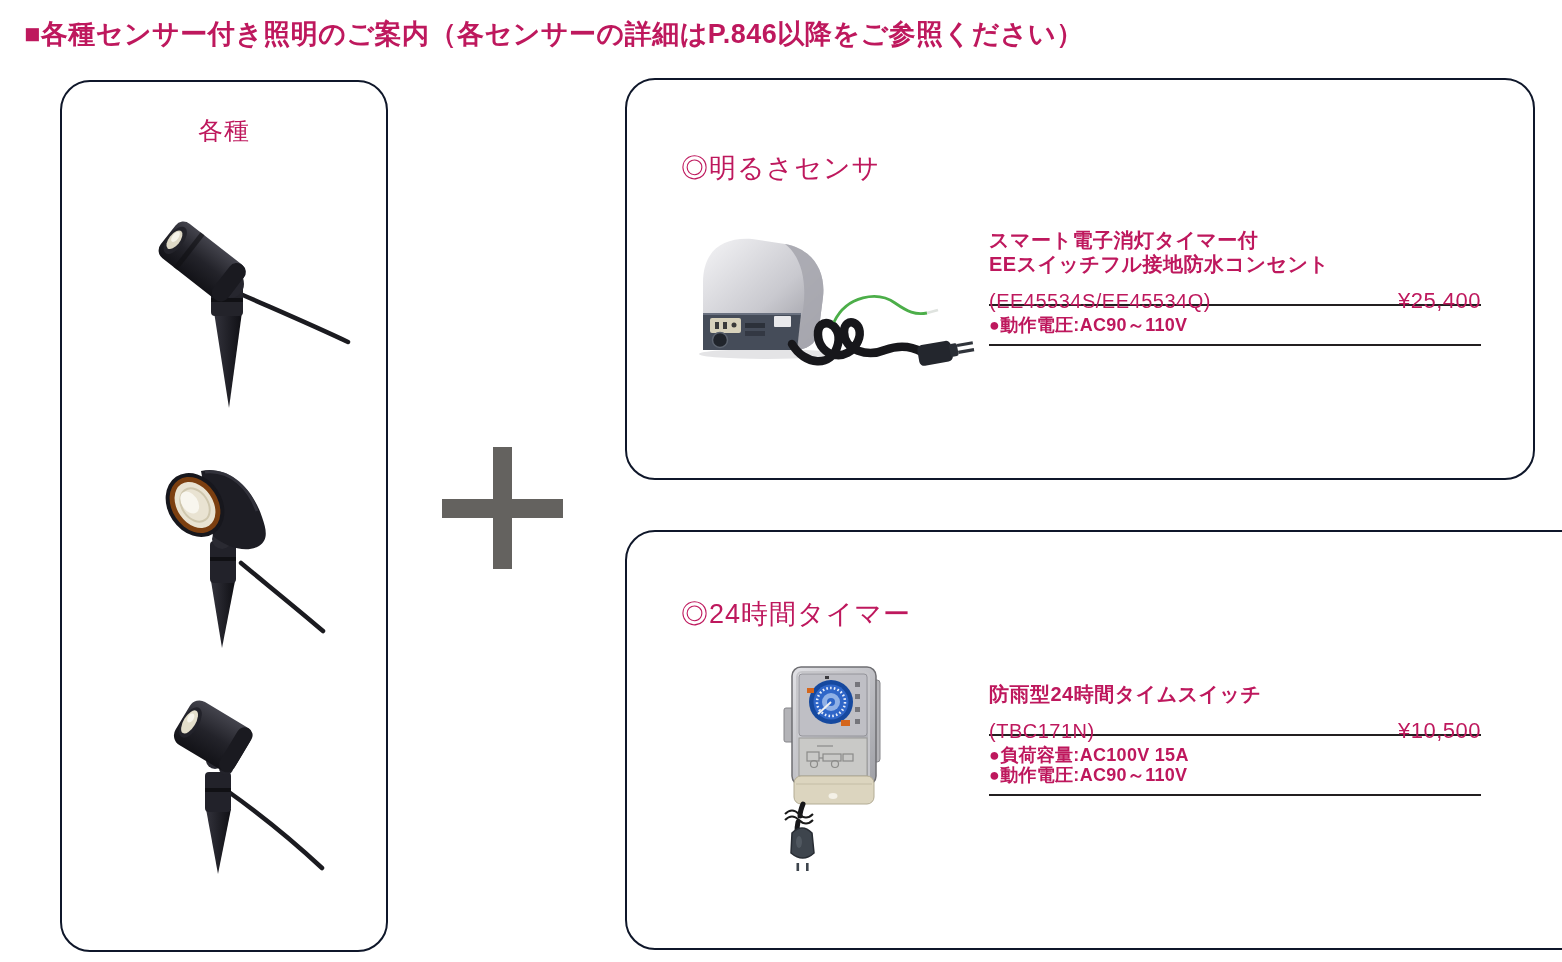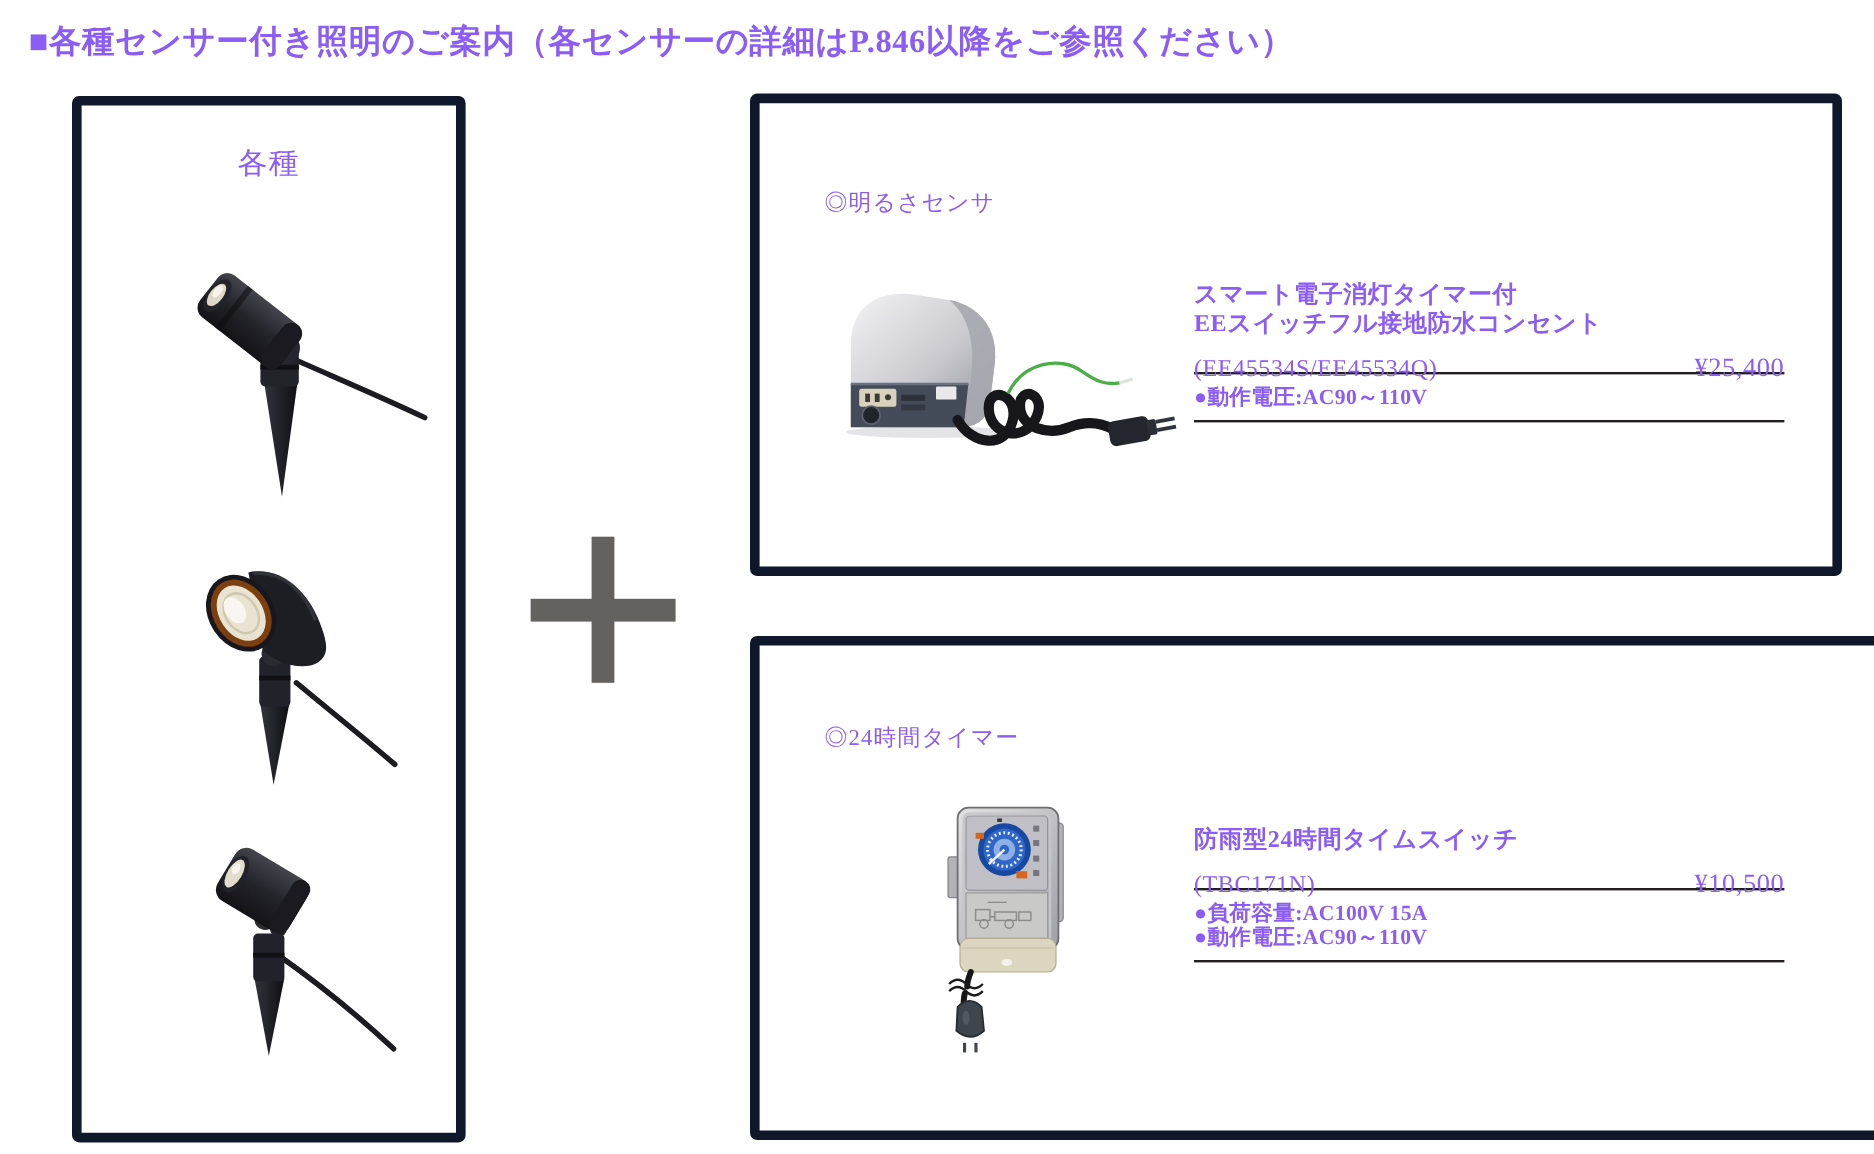--- a/index.html
+++ b/index.html
@@ -1,35 +1,35 @@
 <!DOCTYPE html>
 <html><head>
 <meta charset="utf-8">
 <style>
   html,body{margin:0;padding:0;background:#ffffff;}
   #page{
     position:relative;width:1562px;height:962px;background:#ffffff;overflow:hidden;
-    font-family:Liberation Serif, serif;color:#8b5cf6;
+    font-family:Liberation Sans, sans-serif;color:#be185d;
   }
   .abs{position:absolute;}
   #title{
     left:24px;top:16px;font-size:27px;font-weight:bold;letter-spacing:0.5px;white-space:nowrap;
   }
   .panel{
-    position:absolute;background:#ffffff;border:8px solid #0f172a;border-radius:6px;box-sizing:border-box;
+    position:absolute;background:#ffffff;border:2px solid #0f172a;border-radius:30px;box-sizing:border-box;
   }
   #left-panel{left:60px;top:80px;width:328px;height:872px;}
   #top-panel{left:625px;top:78px;width:910px;height:402px;}
   #bottom-panel{left:625px;top:530px;width:1062px;height:420px;}
   .panel-label{
     position:absolute;left:0;top:30px;width:100%;text-align:center;
     font-size:25px;line-height:37px;letter-spacing:1px;
   }
   .section-heading{
-    position:absolute;left:54px;font-size:19px;letter-spacing:1px;white-space:nowrap;
+    position:absolute;left:54px;font-size:27px;letter-spacing:1px;white-space:nowrap;
   }
   #top-panel .section-heading{top:70px;}
   #bottom-panel .section-heading{top:64px;}
   .product-text{position:absolute;left:362px;width:492px;}
   #top-panel .product-text{top:148px;}
   #bottom-panel .product-text{top:150px;}
   .pname{font-size:20px;font-weight:bold;line-height:24px;letter-spacing:0.5px;}
   .model-row{display:flex;justify-content:space-between;align-items:baseline;margin-top:2px;height:22px;}
   .model{font-size:20px;letter-spacing:0.5px;margin-top:12px;}
   .price{font-size:22px;font-weight:500;letter-spacing:0.5px;}

